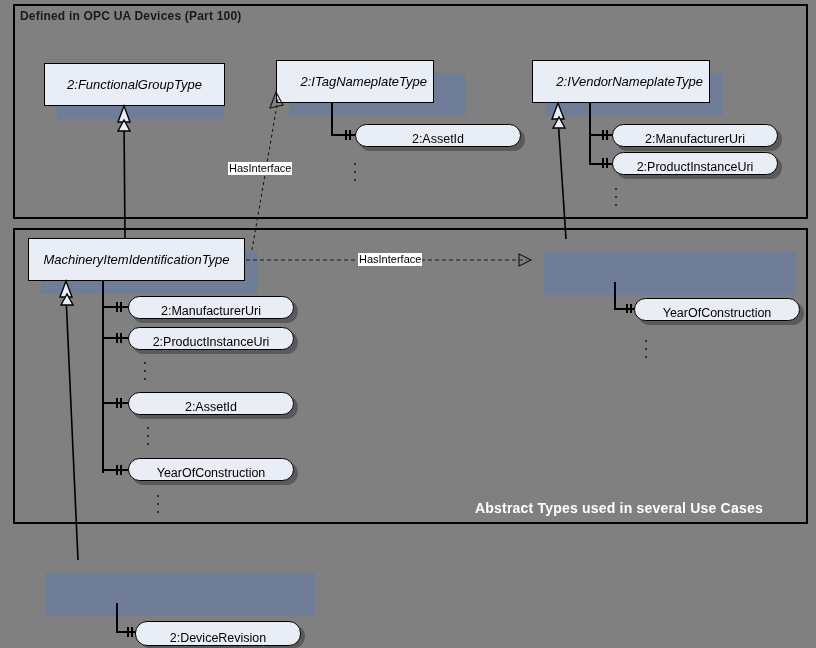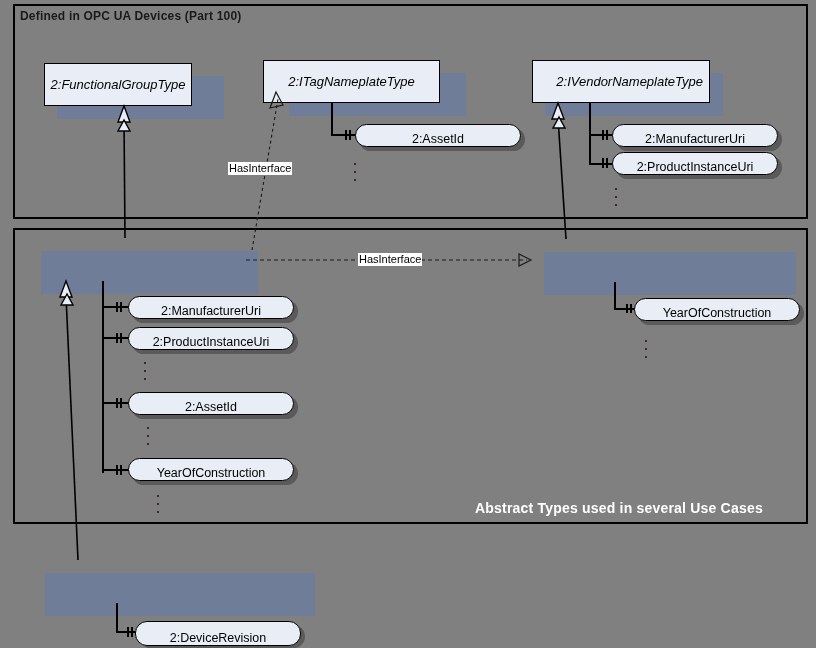--- a/index.html
+++ b/index.html
@@ -138,26 +138,26 @@
 
 <div id="canvas">
 
   <div class="frame" style="left:13px; top:4px; width:795px; height:215px;"></div>
   <div class="frame-title" style="left:20px; top:9px;">Defined in OPC UA Devices (Part 100)</div>
 
   <div class="frame" style="left:13px; top:228px; width:795px; height:296px;"></div>
   <div class="frame-caption" style="left:475px; top:500px;">Abstract Types used in several Use Cases</div>
 
   <div class="node-shadow" style="left:57px; top:76px; width:167px; height:43px;"></div>
-  <div class="node" style="left:44px; top:63px; width:148px; height:43px;">
+  <div class="node" style="left:44px; top:63px; width:181px; height:43px;">
     <span class="node-label">2:FunctionalGroupType</span>
   </div>
 
   <div class="node-shadow" style="left:289px; top:73px; width:177px; height:43px;"></div>
-  <div class="node" style="left:263px; top:60px; width:177px; height:43px;">
+  <div class="node" style="left:276px; top:60px; width:158px; height:43px;justify-content:flex-end;">
     <span class="node-label">2:ITagNameplateType</span>
   </div>
 
   <div class="node-shadow" style="left:545px; top:73px; width:178px; height:43px;"></div>
   <div class="node" style="left:532px; top:60px; width:178px; height:43px;justify-content:flex-end;">
     <span class="node-label">2:IVendorNameplateType</span>
   </div>
 
   <div class="vnode-shadow" style="left:359px; top:128px; width:166px; height:23px;"></div>
   <div class="vnode" style="left:355px; top:124px; width:166px; height:23px;">
@@ -191,20 +191,23 @@
   <div class="vline" style="left:606px; top:130px; height:10px;"></div>
   <div class="vline" style="left:602px; top:158px; height:10px;"></div>
   <div class="vline" style="left:606px; top:158px; height:10px;"></div>
   <div class="dots" style="left:613px; top:188px; height:18px;">
     <i></i>
       <i></i>
       <i></i>
   </div>
 
   <div class="node-shadow" style="left:41px; top:251px; width:217px; height:43px;"></div>
+  <div class="node" style="left:28px; top:238px; width:217px; height:43px;">
+    <span class="node-label">MachineryItemIdentificationType</span>
+  </div>
 
   <div class="node-shadow" style="left:544px; top:252px; width:252px; height:43px;"></div>
 
   <div class="vnode-shadow" style="left:132px; top:300px; width:166px; height:23px;"></div>
   <div class="vnode" style="left:128px; top:296px; width:166px; height:23px;">
     <span class="vnode-label">2:ManufacturerUri</span>
   </div>
 
   <div class="vnode-shadow" style="left:132px; top:331px; width:166px; height:23px;"></div>
   <div class="vnode" style="left:128px; top:327px; width:166px; height:23px;">

